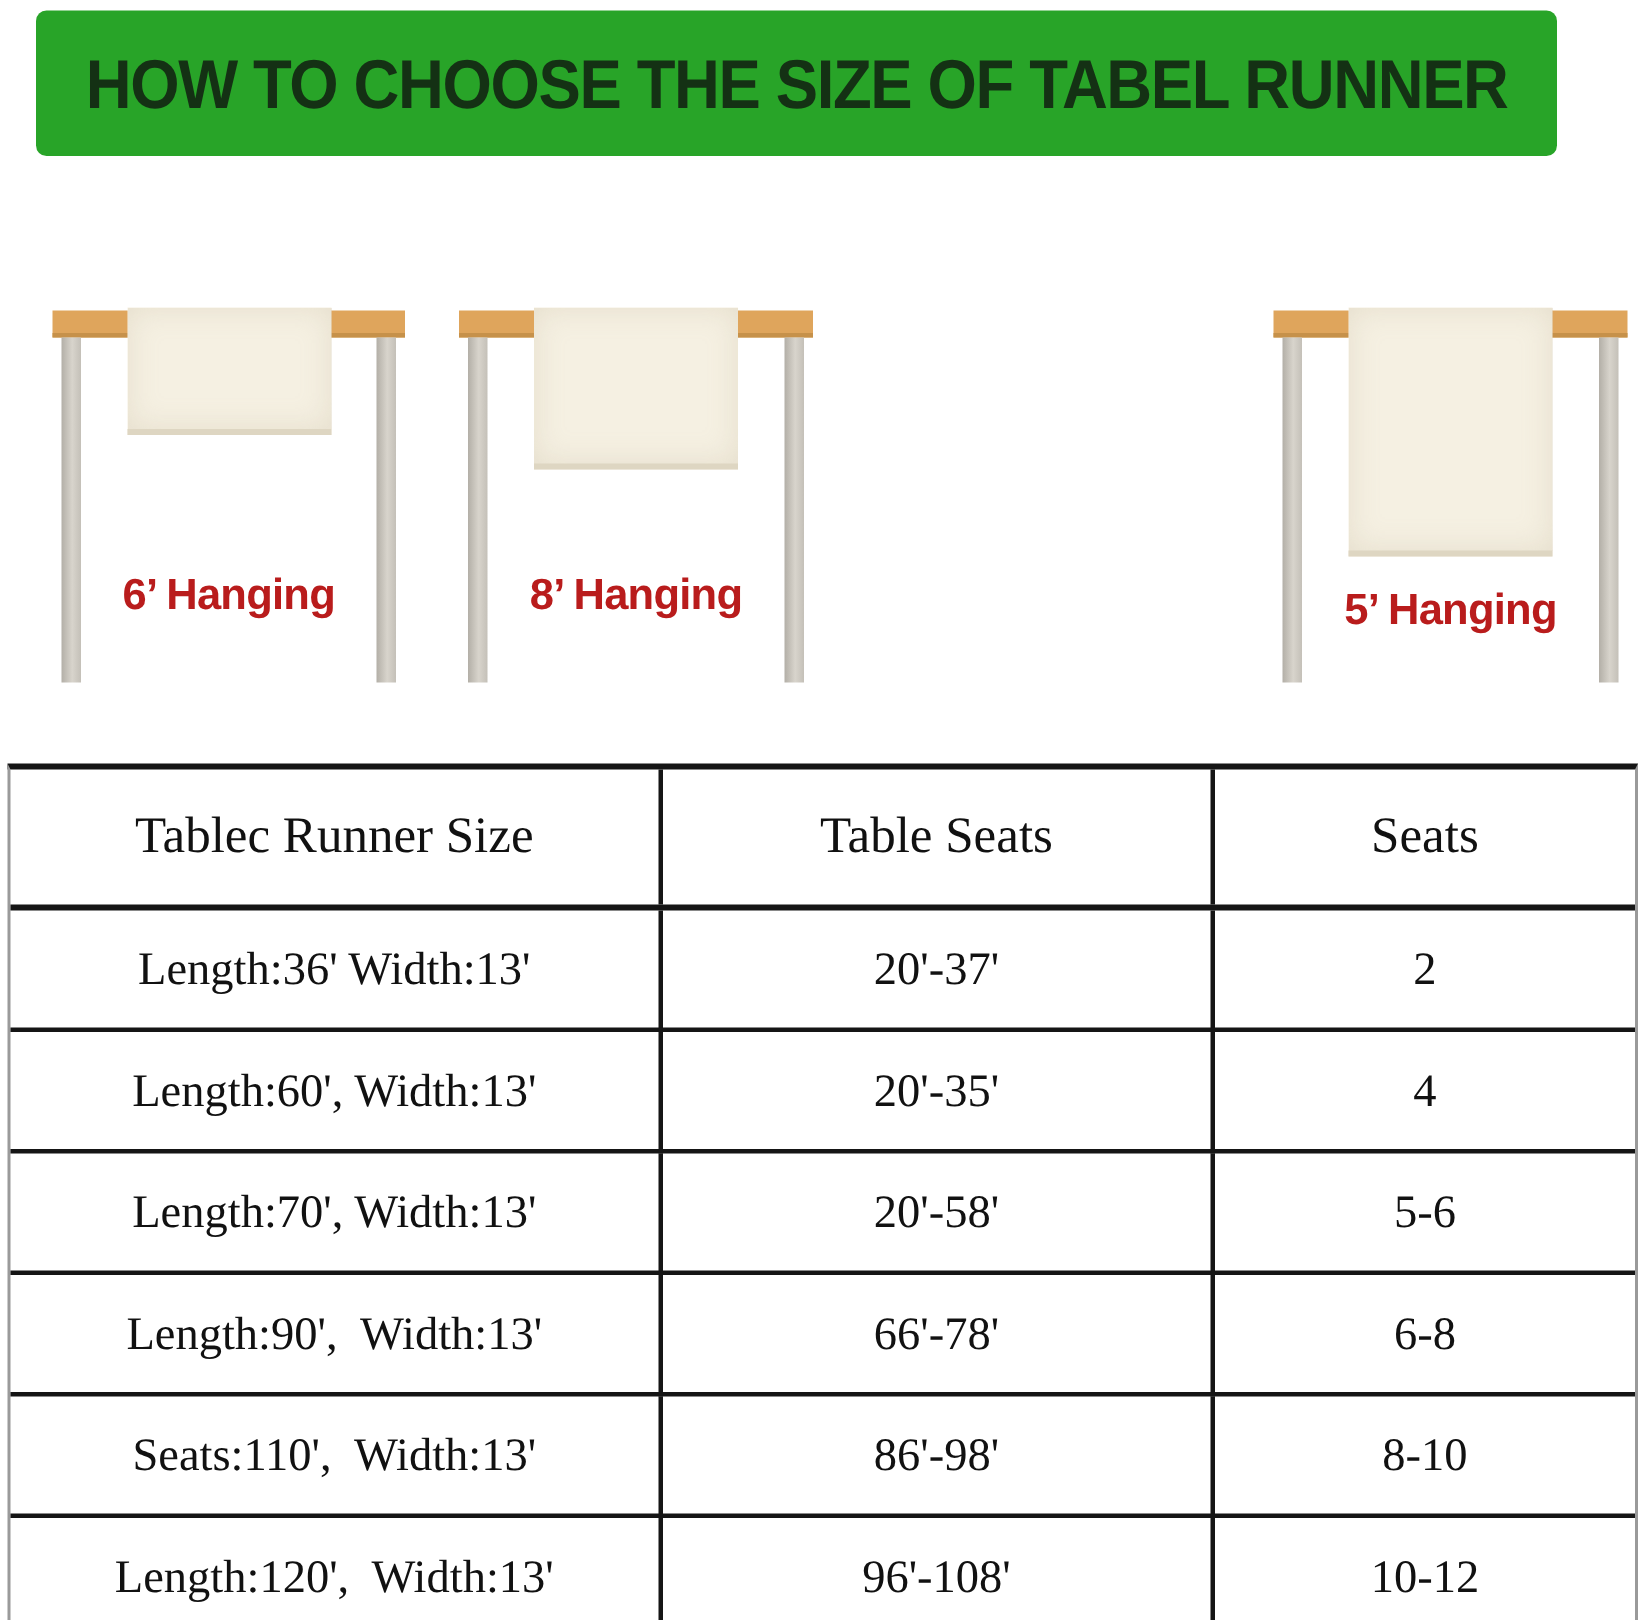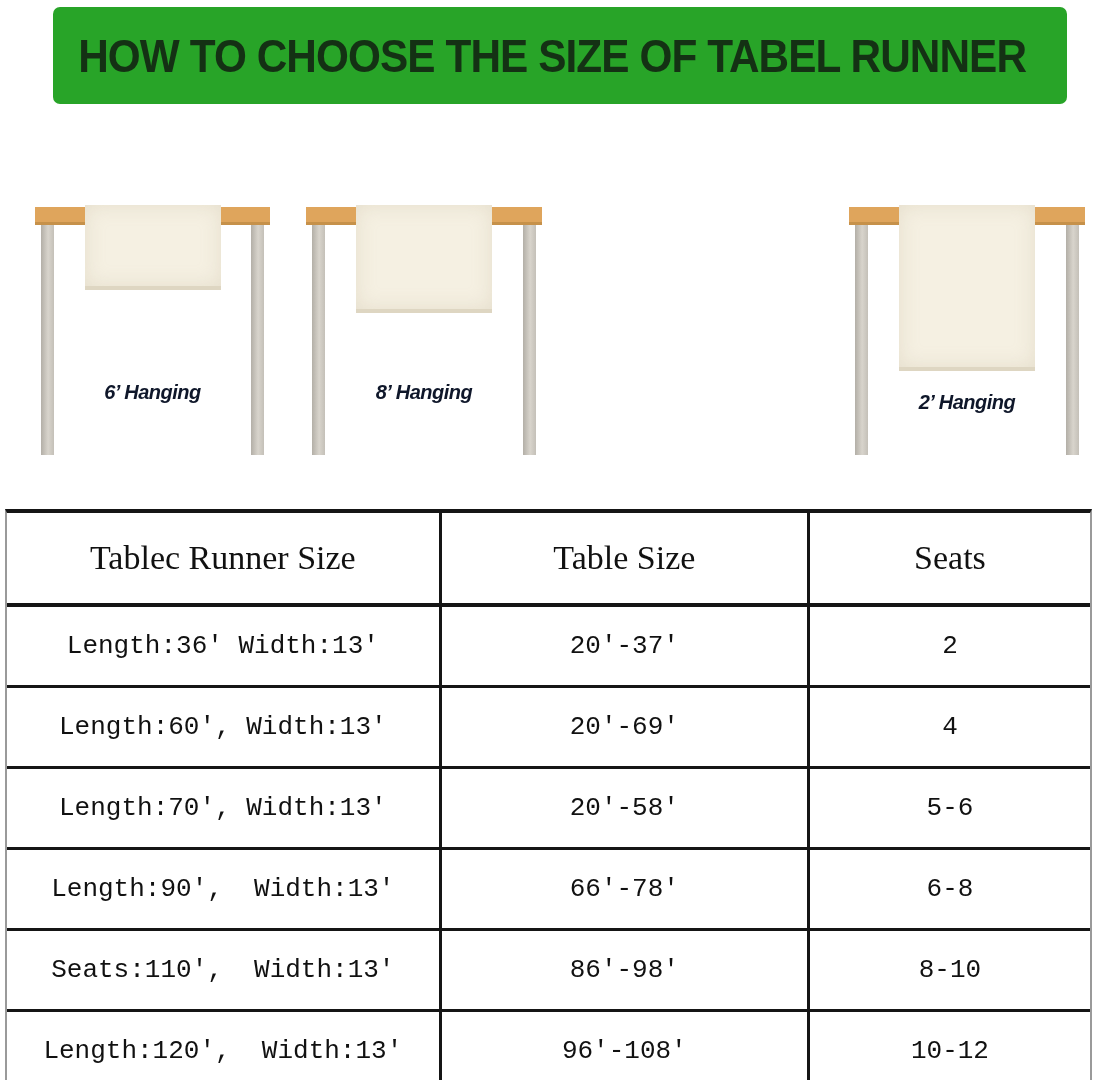--- a/index.html
+++ b/index.html
@@ -8,25 +8,25 @@
     width: 1097px;
     height: 1080px;
     background: #ffffff;
     overflow: hidden;
     font-family: "Liberation Sans", sans-serif;
   }
 
   
   .banner {
     position: absolute;
-    left: 53px; top: 7px;
+    left: 24px; top: 7px;
     width: 1014px; height: 97px;
     background: var(--banner-bg, #28a428);
     border-radius: 7px;
-    display: flex; align-items: center; justify-content: flex-end;
+    display: flex; align-items: center; justify-content: center;
   }
   .banner-title {
     font-weight: 700;
     font-size: 46px;
     color: var(--banner-fg, #143114);
     letter-spacing: -1px;
     white-space: nowrap;
     transform: scaleX(0.92);
     transform-origin: center;
   }
@@ -61,25 +61,24 @@
     box-shadow: inset 0 0 20px rgba(189, 177, 149, 0.28);
   }
   .hang-1 { height: 85px; }
   .hang-2 { height: 108px; }
   .hang-3 { height: 146px; }
   .hang-4 { height: 166px; }
 
   .hang-label {
     position: absolute; left: 0; right: 0; top: 176px;
     text-align: center;
-    font-weight: 700; font-size: 20px;
+    font-weight: 700; font-size: 29px;
     letter-spacing: -0.5px;
-    color: #0f172a;
+    color: #b91c1c;
     white-space: nowrap;
-    font-style: italic;
   }
   .illus-3 .hang-label, .illus-4 .hang-label { top: 186px; }
 
   
   .table-wrap {
     position: absolute; left: 5px; top: 509px; width: 1087px;
     box-sizing: border-box;
     border-left: 2px solid #9a9a9a;
     border-right: 2px solid #9a9a9a;
     border-top: 4px solid #151515;
@@ -103,21 +102,21 @@
     white-space: pre;
     overflow: hidden;
     margin-top: 21px;
   }
   .size-table th {
     height: 88px;
     font-size: 34px;
     font-weight: 400;
     border-bottom: 4px solid #151515;
   }
-  .size-table td { height: 76px; font-size: 26px; font-family: Liberation Mono, monospace; }
+  .size-table td { height: 76px; font-size: 31px; }
   .size-table tr :first-child { border-left: none; }
   .size-table tr :last-child  { border-right: none; }
   .size-table thead th { border-top: none; }
   .size-table tbody tr:last-child td { border-bottom: none; }
 </style>
 </head>
 <body>
 
 <div class="stage">
 
@@ -142,48 +141,48 @@
       <div class="runner hang-2"></div>
       <div class="hang-label">8’ Hanging</div>
     </div>
 
 
     <div class="illus illus-4">
       <div class="tabletop"></div>
       <div class="leg leg-left"></div>
       <div class="leg leg-right"></div>
       <div class="runner hang-4"></div>
-      <div class="hang-label">2’ Hanging</div>
+      <div class="hang-label">5’ Hanging</div>
     </div>
 
   </div>
 
   <div class="table-wrap">
     <table class="size-table">
       <colgroup>
           <col class="c1">
           <col class="c2">
           <col class="c3">
         </colgroup>
       <thead>
         <tr>
           <th>Tablec Runner Size</th>
-          <th>Table Size</th>
+          <th>Table Seats</th>
           <th>Seats</th>
         </tr>
       </thead>
       <tbody>
         <tr>
           <td>Length:36' Width:13'</td>
           <td>20'-37'</td>
           <td>2</td>
         </tr>
         <tr>
           <td>Length:60', Width:13'</td>
-          <td>20'-69'</td>
+          <td>20'-35'</td>
           <td>4</td>
         </tr>
         <tr>
           <td>Length:70', Width:13'</td>
           <td>20'-58'</td>
           <td>5-6</td>
         </tr>
         <tr>
           <td>Length:90',  Width:13'</td>
           <td>66'-78'</td>

